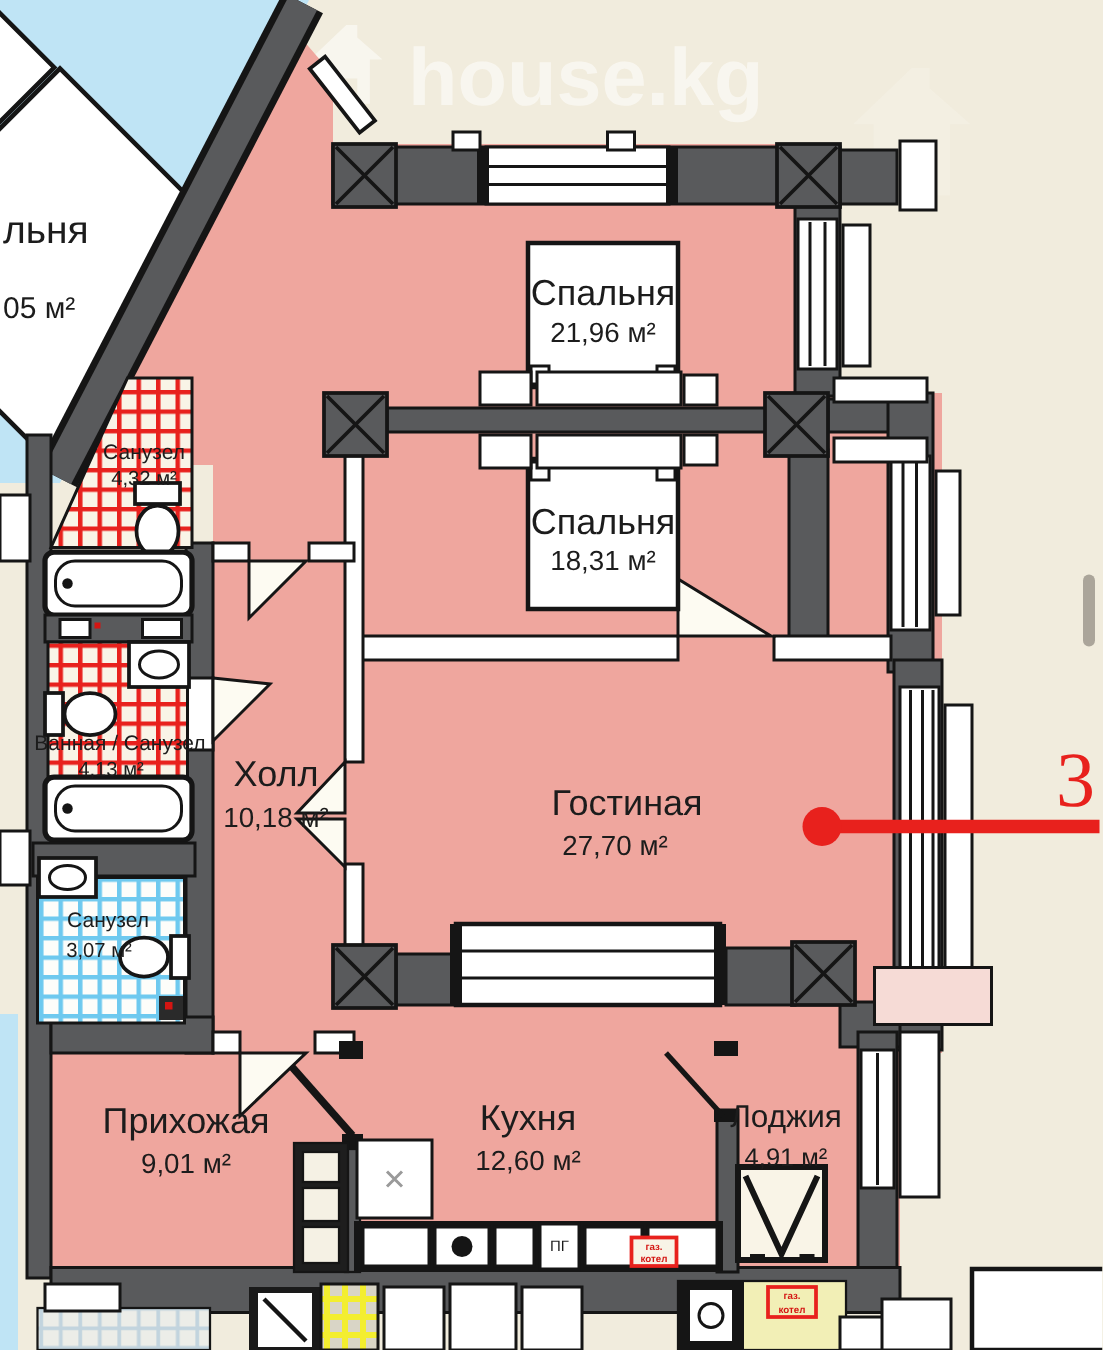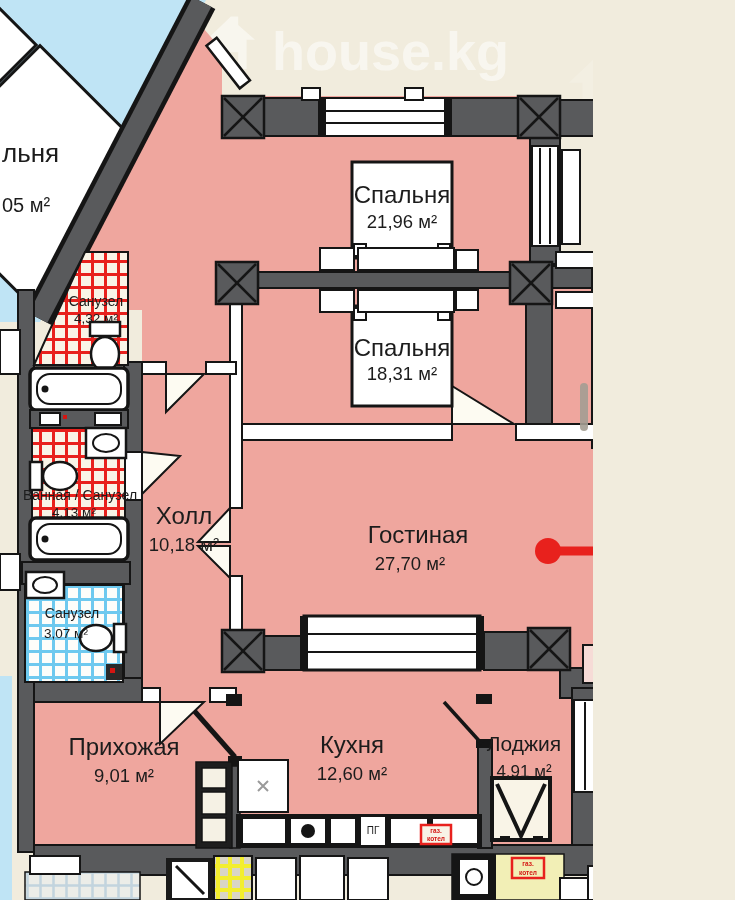--- a/index.html
+++ b/index.html
@@ -1,16 +1,16 @@
 <!DOCTYPE html>
 <html><head>
 <meta charset="utf-8">
 <style>
   html,body{margin:0;padding:0;background:#f1ecdd;}
-  #stage{position:relative;width:593px;height:900px;overflow:hidden;background:#f1ecdd;
+  #stage{position:relative;width:735px;height:900px;overflow:hidden;background:#f1ecdd;
          font-family:"Liberation Sans",sans-serif;}
   svg{display:block}
   
   .w   {fill:#595a5c;stroke:#151515;stroke-width:2;}
   .wt  {fill:#595a5c;stroke:#151515;stroke-width:1.5;}
   .box {fill:#ffffff;stroke:#151515;stroke-width:2;}
   .boxT{fill:#ffffff;stroke:#151515;stroke-width:3;}
   .ln  {stroke:#151515;stroke-width:2;fill:none;}
   .leaf{fill:#fdfbf2;stroke:#151515;stroke-width:2;}
   

